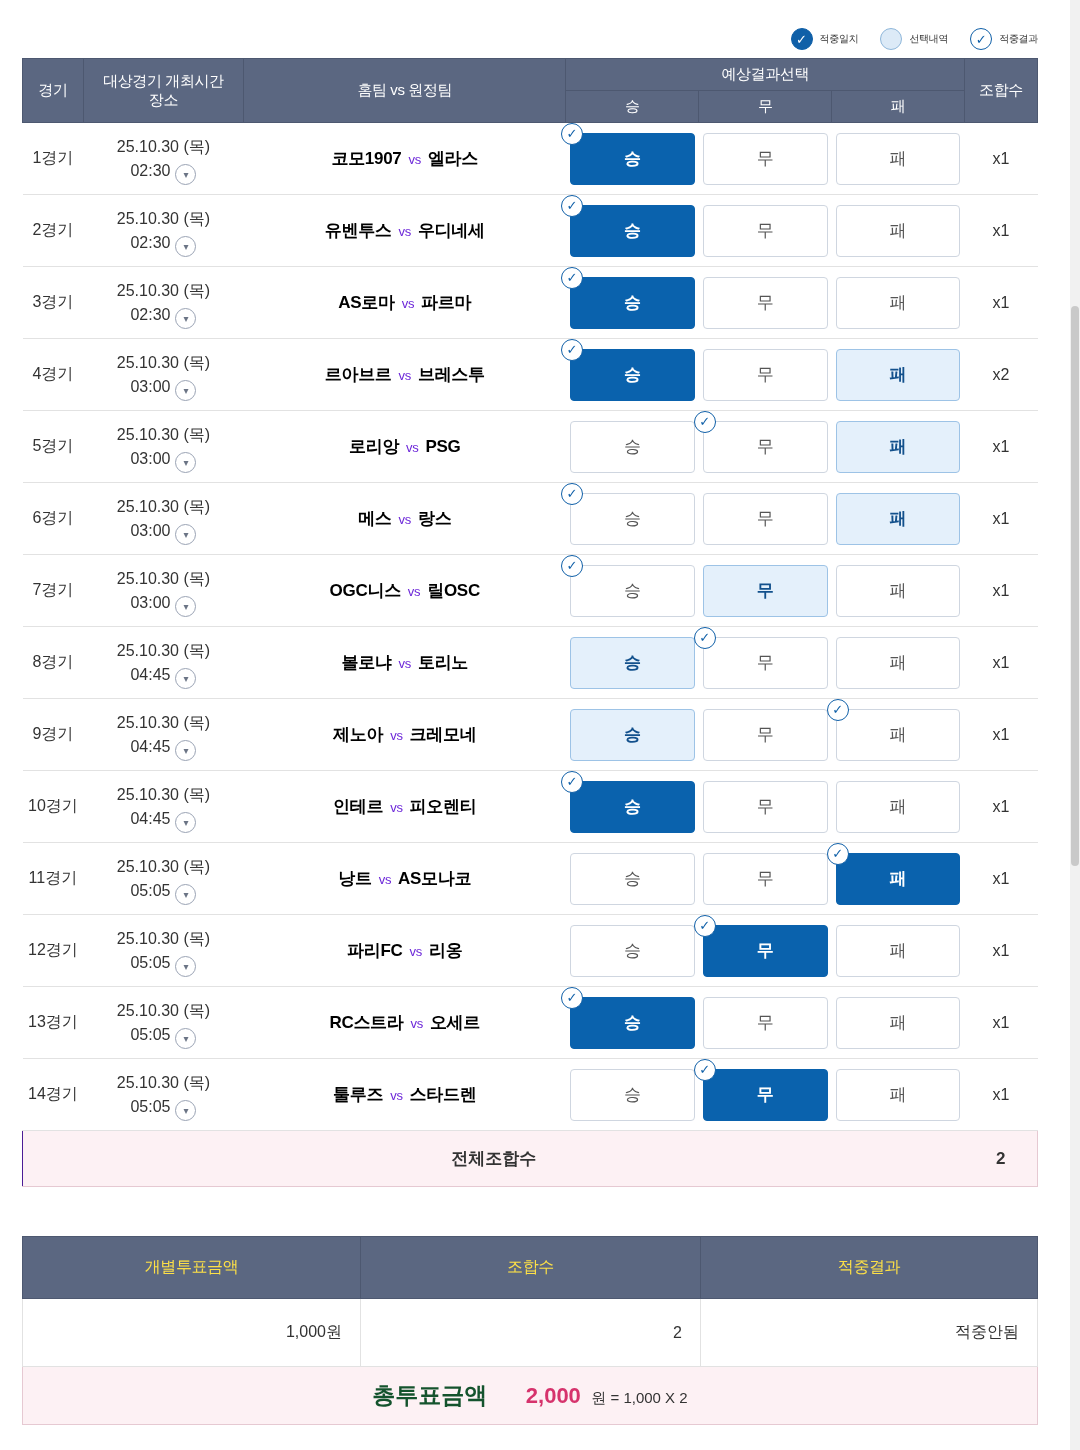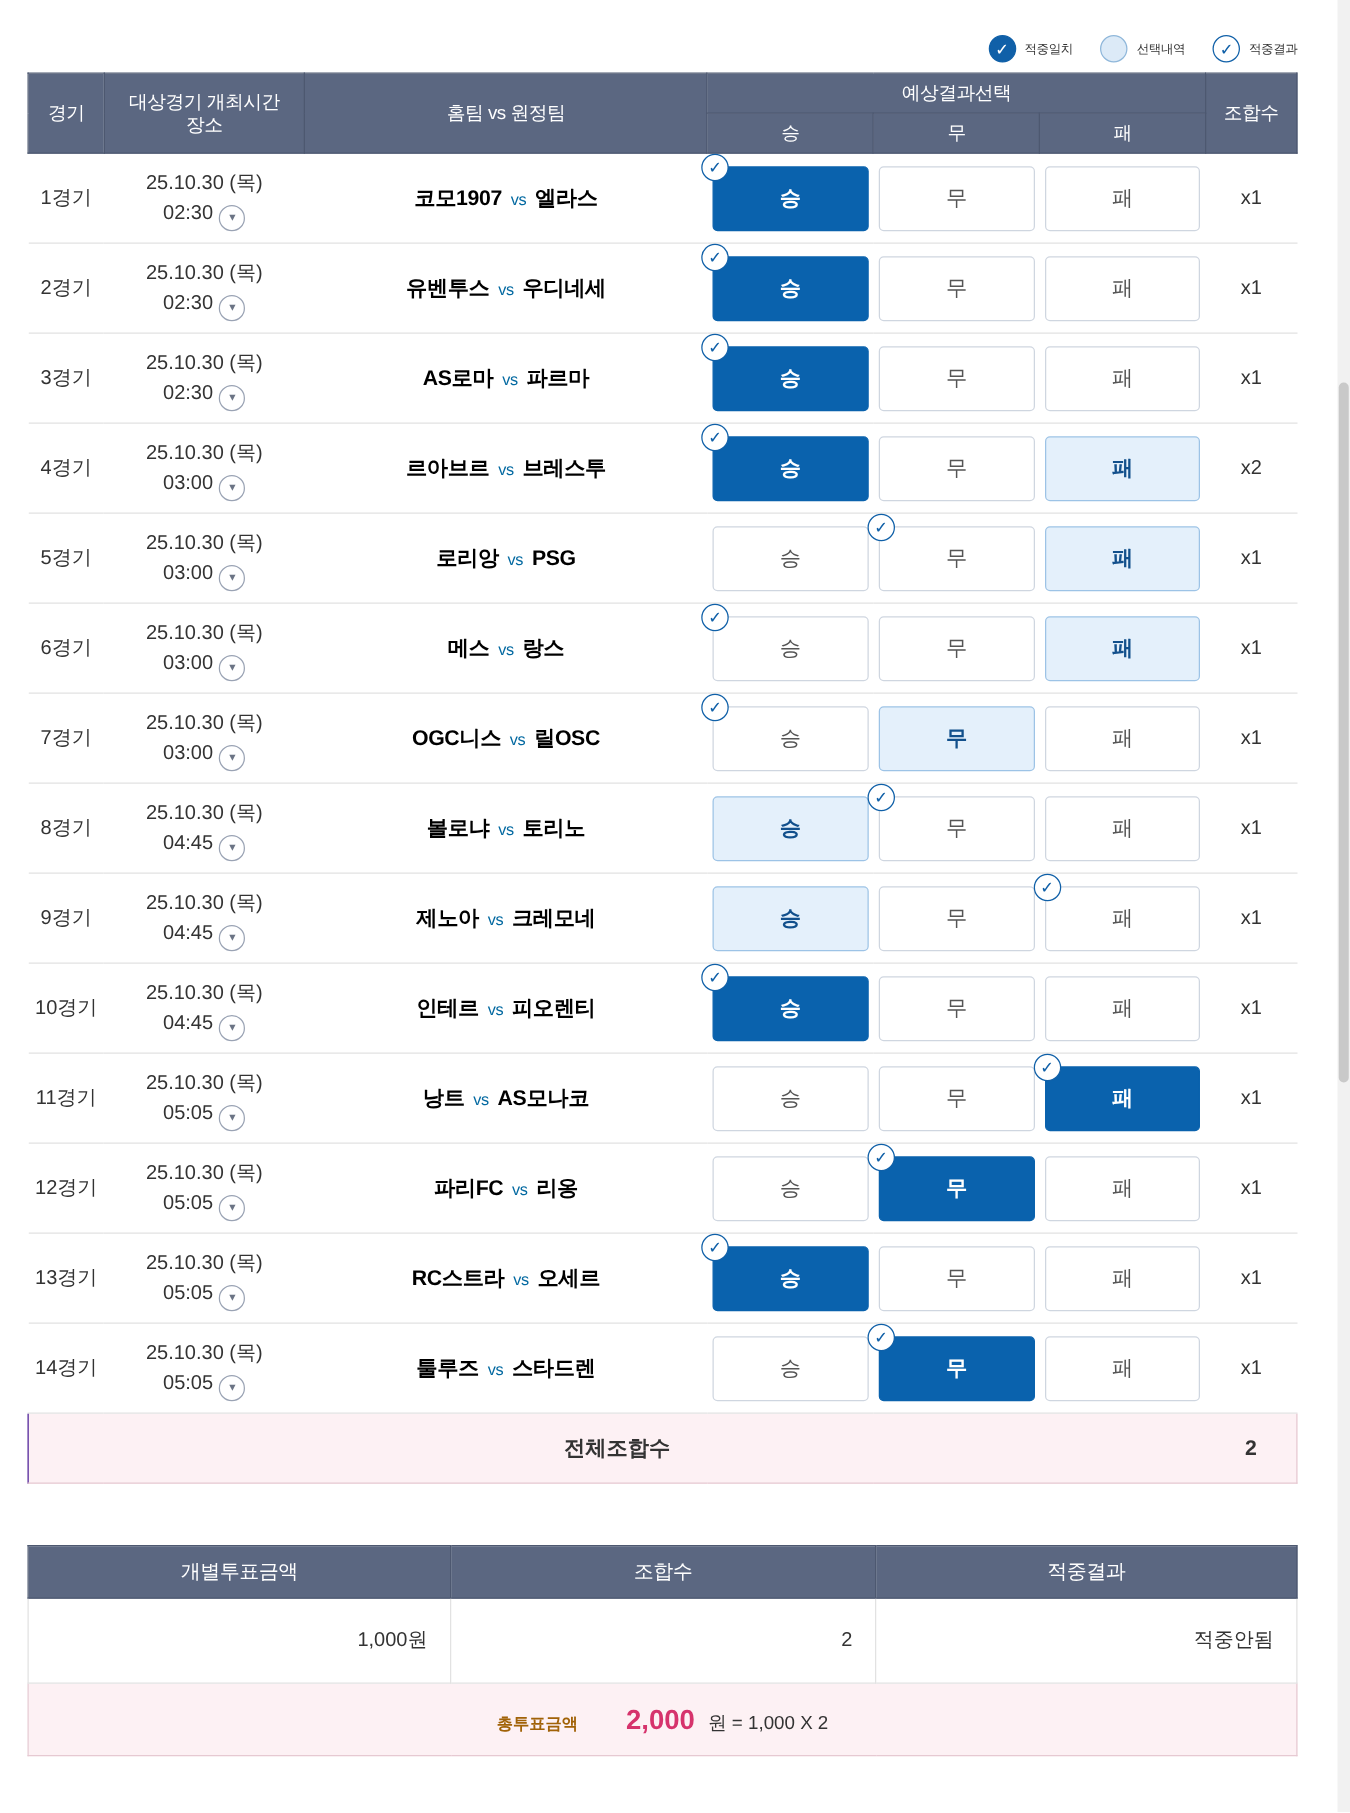--- a/index.html
+++ b/index.html
@@ -77,21 +77,21 @@
     width: 21px; height: 21px; border-radius: 50%;
     border: 1px solid #9aa3b4; color: #6b7485;
     font-size: 10px; margin-left: 5px;
     vertical-align: middle;
     position: relative; top: 4px;
   }
   .time-line2 { display: inline-flex; align-items: center; justify-content: center; }
 
   .teams { font-size: 17px; letter-spacing: -0.3px; }
   .teams .home, .teams .away { font-weight: bold; color: #000000; }
-  .teams .vs { font-size: 13px; color: #0369a1; font-weight: normal; margin: 0 7px; }
+  .teams .vs { font-size: 13px; color: #6d28d9; font-weight: normal; margin: 0 7px; }
 
   
   .pickbox {
     position: relative;
     height: 52px;
     border: 1px solid #cfd6e0;
     border-radius: 4px;
     background: #fff;
     display: flex; align-items: center; justify-content: center;
     font-size: 17px;
@@ -128,36 +128,36 @@
   tr.total-row td.tot-label { border-left: 1px solid #4c1d95; }
   tr.total-row td.tot-val { border-right: 1px solid #e6c9d2; }
 
   
   .tbl2-wrap {
     position: absolute;
     top: 1236px; left: 22px; width: 1016px;
   }
   table.bottom { border-collapse: collapse; width: 1016px; table-layout: fixed; }
   table.bottom th {
-    background: #5b6781; color: #ffffff; font-weight: normal;
-    font-size: 16px; padding: 10px 4px; border: 1px solid #4d5870;
+    background: #5b6781; color: #fde047; font-weight: normal;
+    font-size: 16px; padding: 20px 4px; border: 1px solid #4d5870;
     letter-spacing: -0.4px;
   }
   table.bottom td {
     border: 1px solid #e2e2e2; height: 68px; font-size: 16px;
     background: #fff; padding: 0 18px;
   }
   td.amt { text-align: right; width: 338px; }
   td.comb2 { text-align: right; width: 340px; }
   td.res { text-align: right; }
   tr.sum-row td {
     background: #fdf1f4; height: 58px; text-align: center;
     border: 1px solid #e6c9d2;
   }
-  .sum-label { font-size: 13px; font-weight: bold; color: #a16207; margin-right: 34px; }
+  .sum-label { font-size: 23px; font-weight: bold; color: #14532d; margin-right: 34px; }
   .sum-amt { font-size: 22px; font-weight: bold; color: #d6336c; }
   .sum-eq { font-size: 15px; color: #333; margin-left: 6px; }
 
   
   .scroll-track {
     position: absolute; top: 0; right: 0; width: 10px; height: 1450px;
     background: #f1f1f1;
   }
   .scroll-thumb {
     position: absolute; right: 1px; top: 306px; width: 8px; height: 560px;

